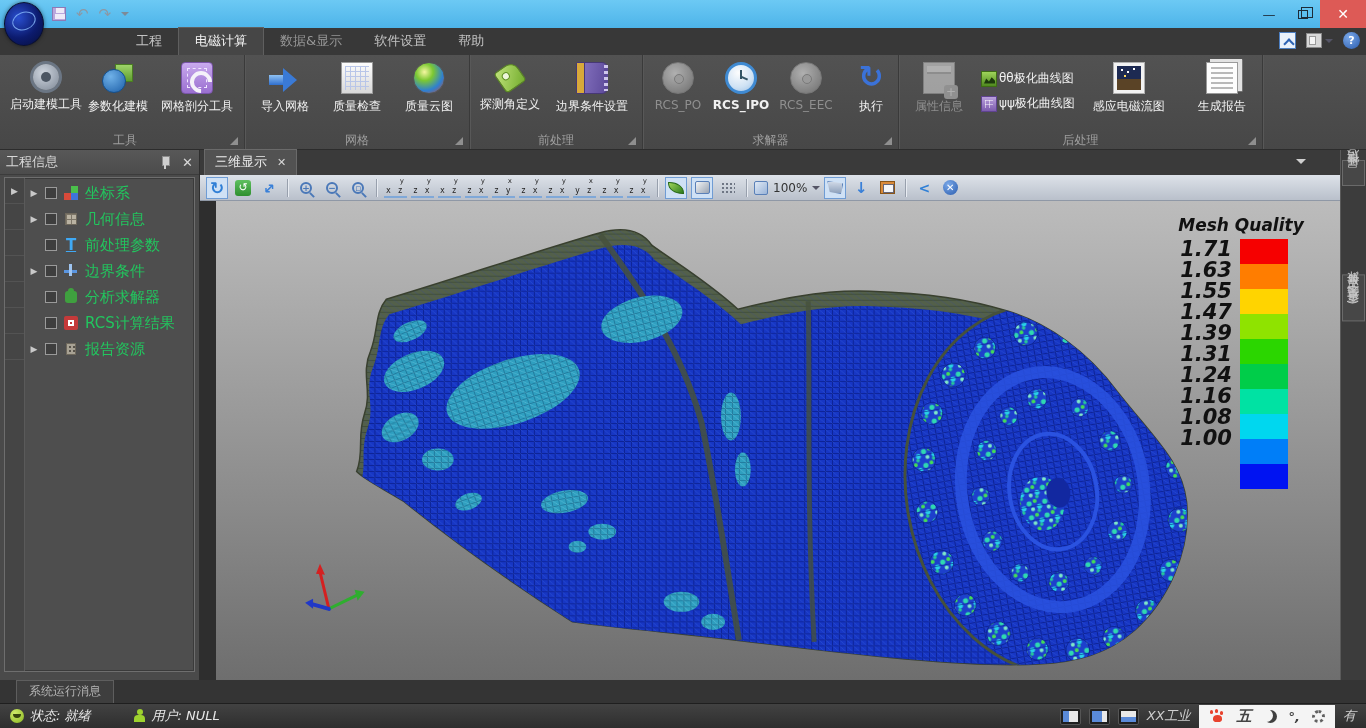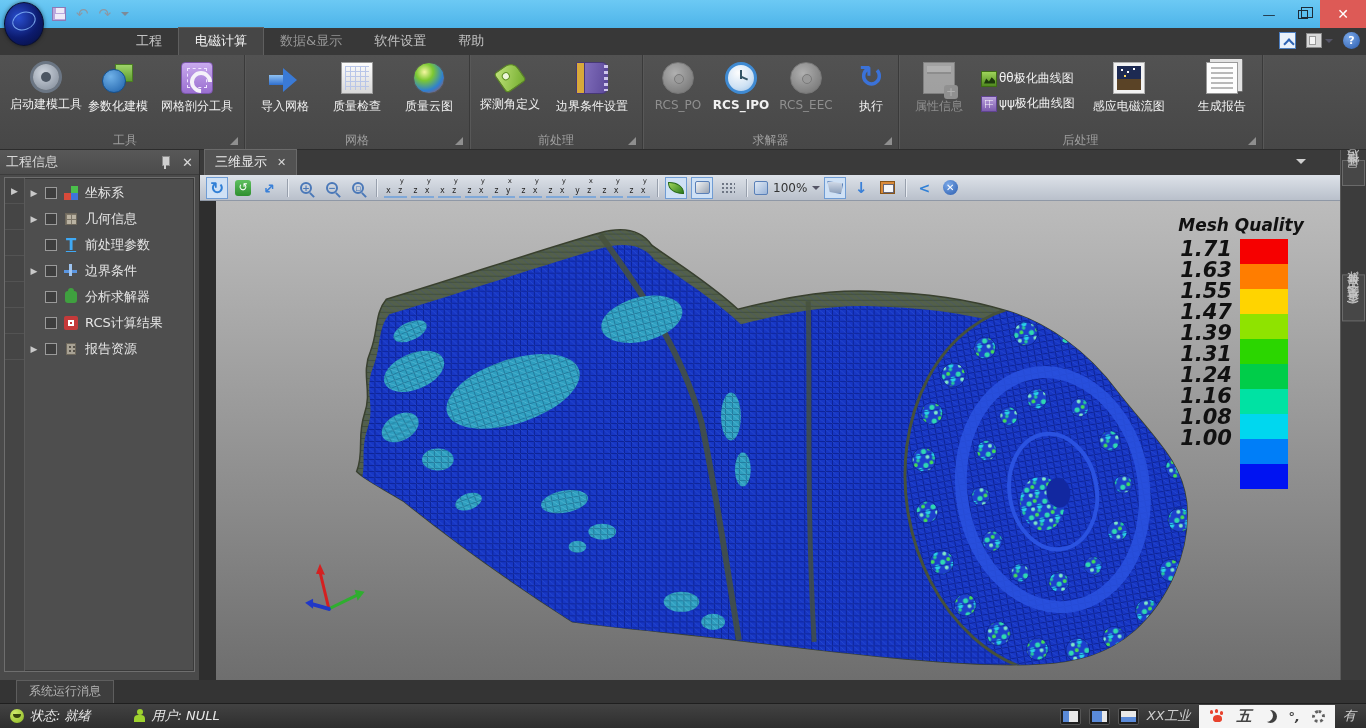--- a/index.html
+++ b/index.html
@@ -108,21 +108,21 @@
   .i-pin::before { content:""; position:absolute; left:2px; top:1px; width:6px; height:8px; background:#cfcfcf; border:1px solid #8a8a8a; }
   .i-pin::after { content:""; position:absolute; left:4px; top:9px; width:2px; height:5px; background:#cfcfcf; }
   .i-x { color:#d8d8d8; font-size:13px; font-weight:bold; line-height:1; }
   .treebox { flex:1; margin:2px 4px 8px 4px; background:#4e4e4e; border:1px solid #6e6e6e; box-shadow:inset 0 0 0 1px #3a3a3a; display:flex; }
   .gutter { width:20px; background:#454545; border-right:1px solid #5a5a5a; }
   .gcell { height:26px; border-bottom:1px solid #535353; display:flex; align-items:center; justify-content:center; }
   .tree { flex:1; padding-top:2px; }
   .trow { height:26px; display:flex; align-items:center; gap:6px; padding-left:4px; }
   .exp { width:10px; flex:none; color:#c9c9c9; font-size:9px; text-align:center; }
   .cb { width:12px; height:12px; background:#3e3e3e; border:1px solid #9a9a9a; flex:none; }
-  .tlabel { font-size:13px; color:#e5e5e5; white-space:nowrap;text-align:center; }
+  .tlabel { font-size:15px; color:#22c55e; white-space:nowrap;text-align:center; }
   .ti { width:16px; height:16px; position:relative; flex:none; }
   .i-coord::before { content:""; position:absolute; left:1px; top:8px; width:7px; height:7px; background:#d84a3a;
         box-shadow:7px -7px 0 #4bbf4b, 7px 0 0 #3f74d8; }
   .i-geom::before { content:""; position:absolute; inset:2px; background:#b9b2a2;
         background-image:linear-gradient(#7d7668 1px,transparent 1px),linear-gradient(90deg,#7d7668 1px,transparent 1px); background-size:5px 5px; border:1px solid #6e685c; }
   .i-pre { color:#3fa9f5; font-weight:bold; font-size:15px; line-height:16px; text-align:center; text-decoration:underline; }
   .i-bound::before { content:""; position:absolute; left:1px; top:7px; width:13px; height:3px; background:#5a95e0; }
   .i-bound::after { content:""; position:absolute; left:6px; top:1px; width:3px; height:12px; background:#9ec4f0; }
   .i-solver::before { content:""; position:absolute; inset:2px; background:#3fa03f; border-radius:3px; }
   .i-solver::after { content:""; position:absolute; left:5px; top:-1px; width:6px; height:6px; border-radius:50%; background:#3fa03f; }

